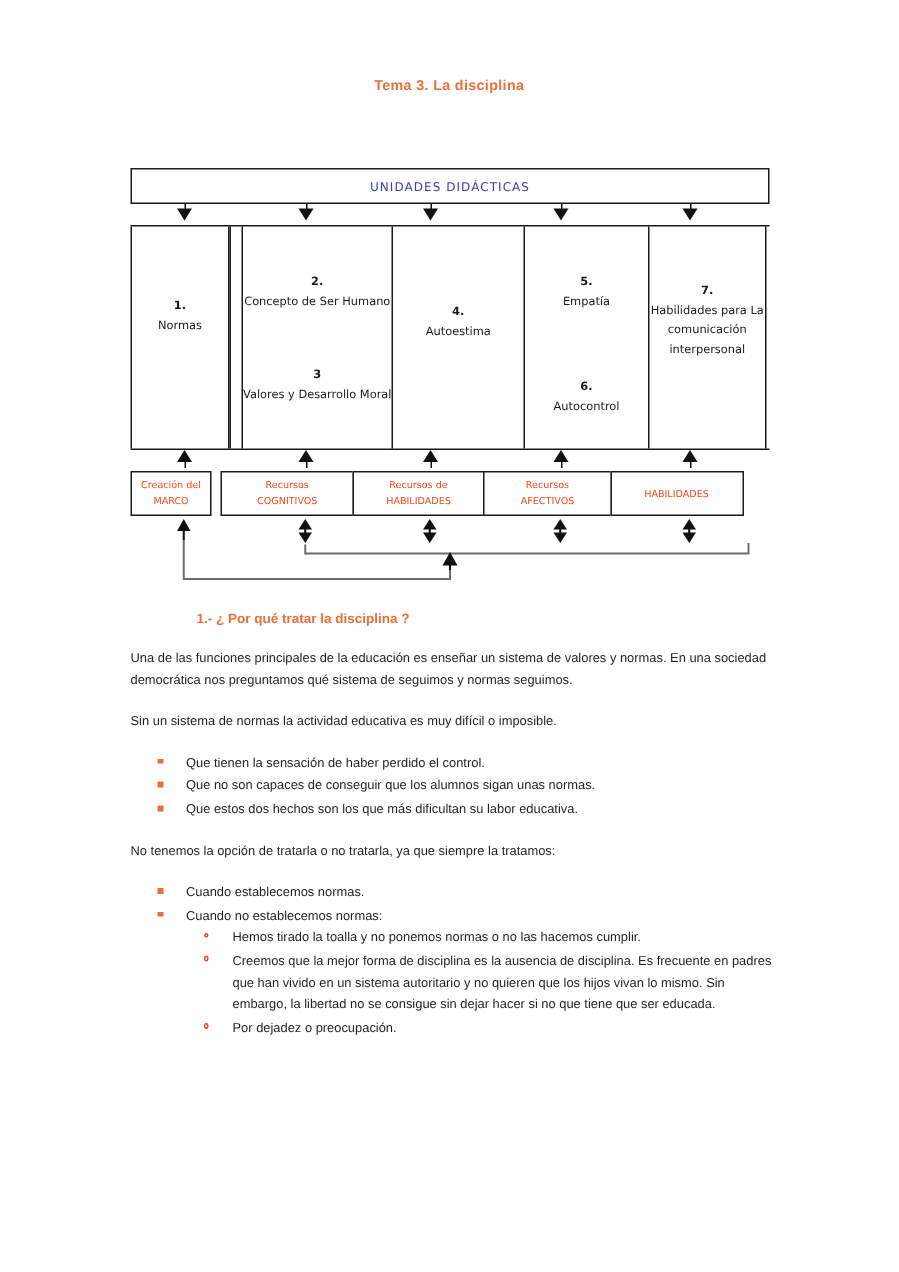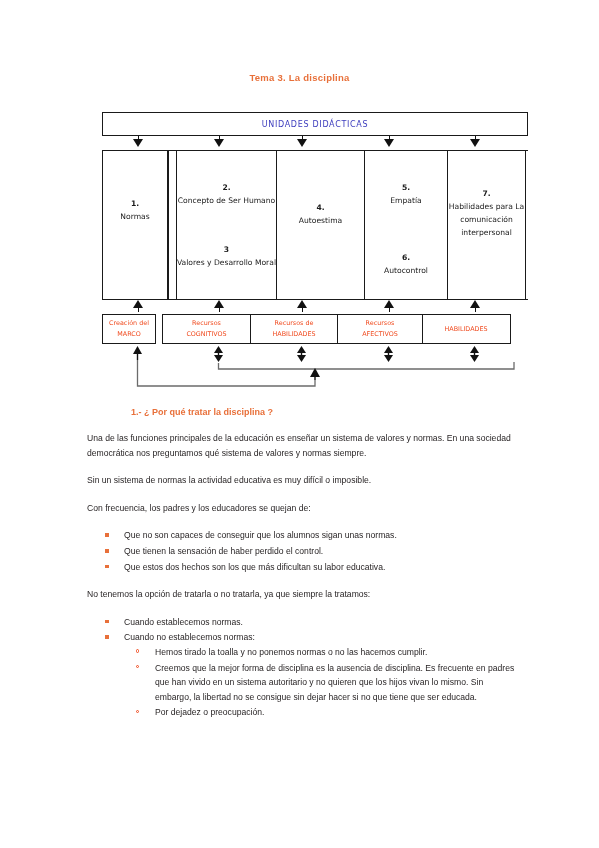--- a/index.html
+++ b/index.html
@@ -20,32 +20,32 @@
     position: relative;
     width: 599px;
     height: 848px;
     background: #fff;
   }
 
   
   .doc-title {
     position: absolute;
     left: 0; right: 0;
-    top: 72px;
+    top: 52px;
     text-align: center;
     font-size: 9.5px;
     font-weight: bold;
     letter-spacing: .25px;
     color: #E8703A;
   }
 
   
   .diagram {
     position: absolute;
-    left: 102px;
+    left: 87px;
     top: 112px;
     width: 426px;
   }
 
   .units-bar {
     border: 1.6px solid #1a1a1a;
     height: 22px;
     display: flex;
     align-items: center;
     justify-content: center;
@@ -350,32 +350,31 @@
         <polyline points="213,34 213,40 35.5,40 35.5,14" fill="none" stroke="#6b6b6b" stroke-width="1.3"></polyline>
       </svg>
     </div>
 
   </div>
 
   <div class="body">
 
     <div class="sec-h">1.- ¿ Por qué tratar la disciplina ?</div>
 
-    <p class="para">Una de las funciones principales de la educación es enseñar un sistema de valores y normas. En una sociedad democrática nos preguntamos qué sistema de valores y normas siempre.</p>
+    <p class="para">Una de las funciones principales de la educación es enseñar un sistema de valores y normas. En una sociedad democrática nos preguntamos qué sistema de seguimos y normas seguimos.</p>
     <p class="para">Sin un sistema de normas la actividad educativa es muy difícil o imposible.</p>
-    <p class="para">Con frecuencia, los padres y los educadores se quejan de:</p>
 
     <ul class="blist">
       <li>
         <span class="sq"></span>
-        <span>Que no son capaces de conseguir que los alumnos sigan unas normas.</span>
+        <span>Que tienen la sensación de haber perdido el control.</span>
       </li>
       <li>
         <span class="sq"></span>
-        <span>Que tienen la sensación de haber perdido el control.</span>
+        <span>Que no son capaces de conseguir que los alumnos sigan unas normas.</span>
       </li>
       <li>
         <span class="sq"></span>
         <span>Que estos dos hechos son los que más dificultan su labor educativa.</span>
       </li>
     </ul>
 
     <p class="para">No tenemos la opción de tratarla o no tratarla, ya que siempre la tratamos:</p>
 
     <ul class="blist">

